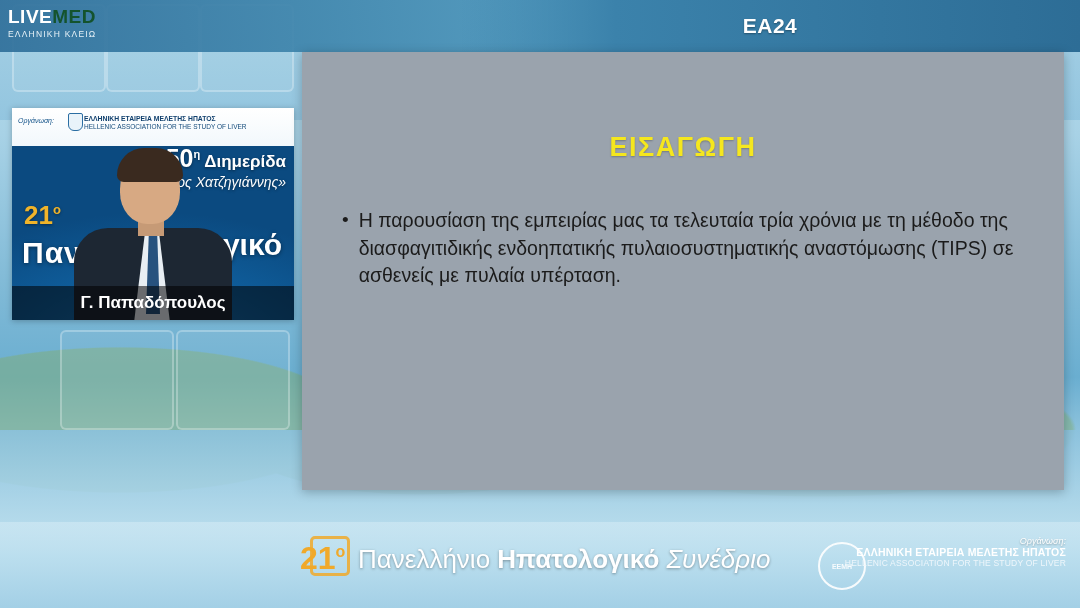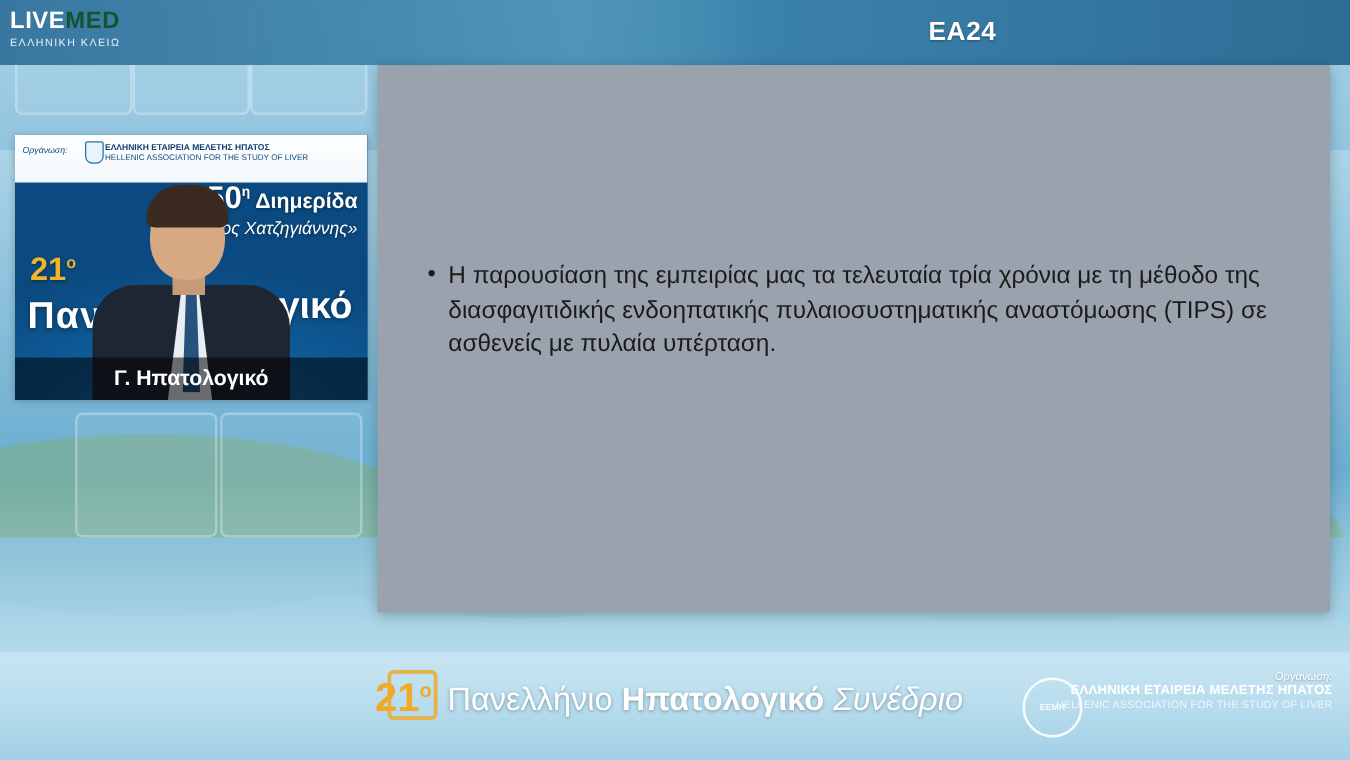--- a/index.html
+++ b/index.html
@@ -247,24 +247,25 @@
       <div class="p-body"></div>
       <div class="p-shirt"></div>
       <div class="p-tie"></div>
       <div class="p-neck"></div>
       <div class="p-head"></div>
       <div class="p-hair"></div>
     </div>
   </div>
 
   <div class="sp-namebar">
-    <span class="sp-name">Γ. Ηπατολογικό</span>
+    <span class="sp-name">Γ. Παπαδόπουλος</span>
   </div>
 
   <div class="slide">
+    <div class="slide-title">ΕΙΣΑΓΩΓΗ</div>
     <div class="slide-body">
       <div class="bullet-row">
         <span class="bullet-dot">•</span>
         <span>Η παρουσίαση της εμπειρίας μας τα τελευταία τρία χρόνια με τη μέθοδο της διασφαγιτιδικής ενδοηπατικής πυλαιοσυστηματικής αναστόμωσης (TIPS) σε ασθενείς με πυλαία υπέρταση.</span>
       </div>
     </div>
   </div>
 
   <div class="footer">
     <div class="footer-inner">

